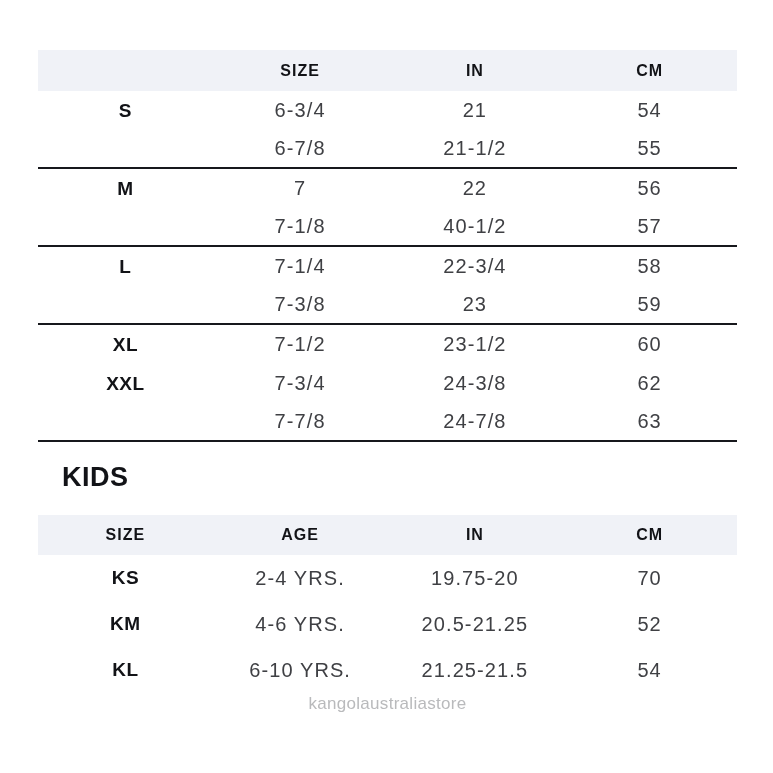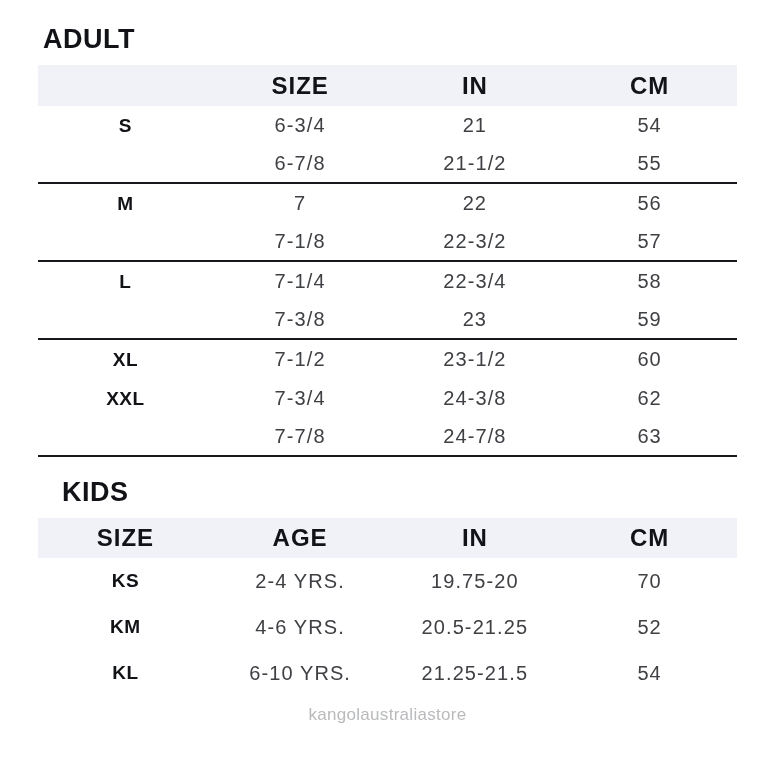--- a/index.html
+++ b/index.html
@@ -18,48 +18,47 @@
   .wrap{padding:26px 36px 0 38px;width:773px;}
 
   .section-title{
     font-size:27px;font-weight:800;letter-spacing:.5px;color:var(--strong);
     line-height:1;margin:0 0 0 5px;
   }
   .section-title.kids{margin-top:22px;margin-left:24px;}
 
   .table{width:699px;}
   .hdr-row{
-    margin-top:12px;height:41px;background:var(--header-bg);
+    margin-top:24px;height:41px;background:var(--header-bg);
     display:grid;grid-template-columns:repeat(4,1fr);align-items:center;
-    text-align:center;font-weight:700;font-size:24px;letter-spacing:1px;
+    text-align:center;font-weight:700;font-size:16px;letter-spacing:1px;
     color:var(--strong);
   }
   .kids-table .hdr-row{height:40px;}
   .row{
     display:grid;grid-template-columns:repeat(4,1fr);height:39px;
     align-items:center;text-align:center;font-size:20px;font-weight:300;
     letter-spacing:1.1px;color:var(--text);
   }
   .kids-table .row{height:46px;}
   .row .label{
     font-weight:700;font-size:19px;letter-spacing:.5px;color:var(--strong);
   }
   .group-end{border-bottom:2px solid var(--rule);}
 
   .watermark{
-    margin-top:9px;text-align:center;font-size:17px;letter-spacing:.3px;
+    margin-top:1px;text-align:center;font-size:17px;letter-spacing:.3px;
     color:var(--watermark);font-weight:400;
   }
 </style>
 </head>
 <body>
 
 <div class="wrap">
 
-  <h1 class="section-title">ADULT</h1>
 
   <div class="table adult-table">
     <div class="hdr-row">
       <div></div>
       <div>SIZE</div>
       <div>IN</div>
       <div>CM</div>
     </div>
 
     <div class="row">
@@ -77,21 +76,21 @@
 
     <div class="row">
       <div class="label">M</div>
       <div>7</div>
       <div>22</div>
       <div>56</div>
     </div>
     <div class="row group-end">
       <div class="label"></div>
       <div>7-1/8</div>
-      <div>22-3/2</div>
+      <div>40-1/2</div>
       <div>57</div>
     </div>
 
     <div class="row">
       <div class="label">L</div>
       <div>7-1/4</div>
       <div>22-3/4</div>
       <div>58</div>
     </div>
     <div class="row group-end">

